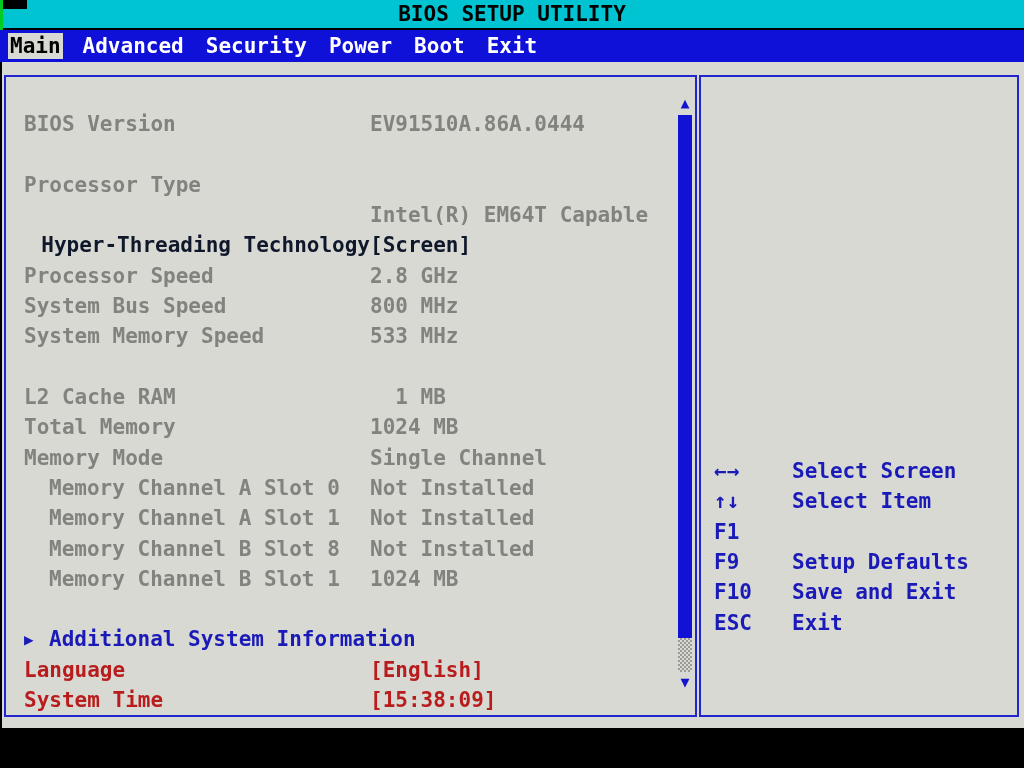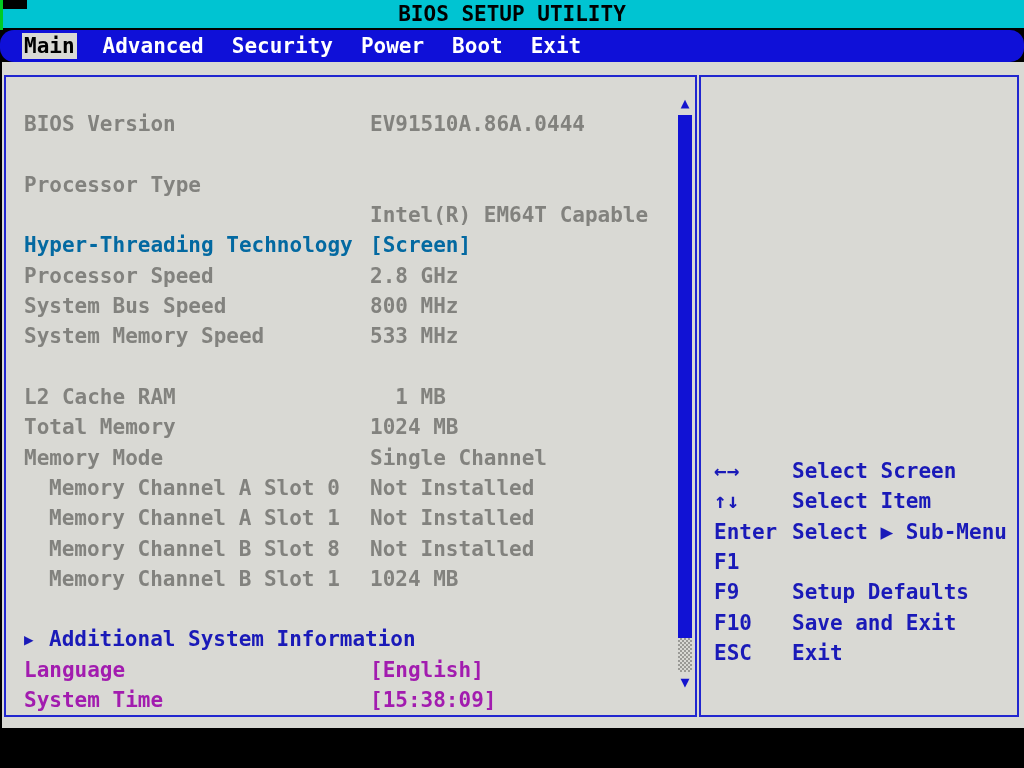--- a/index.html
+++ b/index.html
@@ -6,39 +6,39 @@
   html,body { width:1024px; height:768px; overflow:hidden; background:#000; }
   .screen { position:relative; width:1024px; height:768px; background:#000;
             font-family:"DejaVu Sans Mono","Liberation Mono",monospace; font-weight:bold; }
 
   .titlebar { position:absolute; left:0; top:0; width:1024px; height:28px; background:#00C4D2;
               color:#000; font-size:21px; display:flex; align-items:center; justify-content:center; }
   .artifact-green { position:absolute; left:0; top:0; width:3px; height:30px; background:#00CC22; }
   .artifact-black { position:absolute; left:3px; top:0; width:24px; height:9px; background:#000; }
 
   .menubar { position:absolute; left:0; top:30px; width:1024px; height:32px; background:#0F10D8;
-             display:flex; align-items:center; padding-left:22px; column-gap:24px;border-radius:14px; }
+             display:flex; align-items:center; padding-left:8px; column-gap:18px; }
   .tab { color:#FFFFFF; font-size:21px; padding:1px 2px; cursor:default; }
   .tab.active { background:#D9D9D4; color:#000; }
 
   .content { position:absolute; left:0; top:62px; width:1024px; height:666px; background:#D9D9D4; }
   .left-edge { position:absolute; left:0; top:0; width:2px; height:666px; background:#000; }
 
   .panel { position:absolute; border:2px solid #2126CF; }
   .panel.left  { left:4px;   top:13px; width:693px; height:642px; }
   .panel.right { left:699px; top:13px; width:320px; height:642px; }
 
   .rows { margin-top:32px; }
   .row { height:30.32px; display:flex; align-items:center; padding-left:18px; font-size:21px; white-space:pre; }
   .row .label { width:346px; flex:none; white-space:pre; }
   .row.indent .label { padding-left:25px; }
   .row .value { white-space:pre; }
   .row.normal   { color:#82827E; }
-  .row.selected { color:#0369a1; }
-  .row.setting  { color:#a21caf; }
+  .row.selected { color:#0f172a;text-align:right; }
+  .row.setting  { color:#b91c1c; }
   .row.submenu  { color:#1A1AB8; }
   .row .arrow { width:25px; flex:none; font-size:16px; color:#1A1AB8; }
 
   .scrollbar { position:absolute; left:677px; top:0; width:16px; height:666px; }
   .sb-btn { position:absolute; left:0; width:16px; text-align:center; color:#1313CE;
             font-size:15px; line-height:16px; height:16px; }
   .sb-up   { top:33px; }
   .sb-down { top:612px; }
   .sb-thumb { position:absolute; left:1px; top:53px; width:14px; height:523px; background:#1112D4; }
   .sb-track { position:absolute; left:1px; top:576px; width:14px; height:34px;
@@ -106,21 +106,20 @@
       <div class="sb-btn sb-up">▲</div>
       <div class="sb-thumb"></div>
       <div class="sb-track"></div>
       <div class="sb-btn sb-down">▼</div>
     </div>
 
     <section class="panel right">
       <div class="shortcuts">
           <div class="srow"><span class="key">←→</span><span class="action">Select Screen</span></div>
           <div class="srow"><span class="key">↑↓</span><span class="action">Select Item</span></div>
-          <div class="srow"><span class="key">Enter</span><span class="action">Select ▶ Sub-Menu</span></div>
           <div class="srow"><span class="key">F1</span></div>
           <div class="srow"><span class="key">F9</span><span class="action">Setup Defaults</span></div>
           <div class="srow"><span class="key">F10</span><span class="action">Save and Exit</span></div>
           <div class="srow"><span class="key">ESC</span><span class="action">Exit</span></div>
         </div>
     </section>
   </div>
 
   <div class="bottombar"></div>
 </div>

